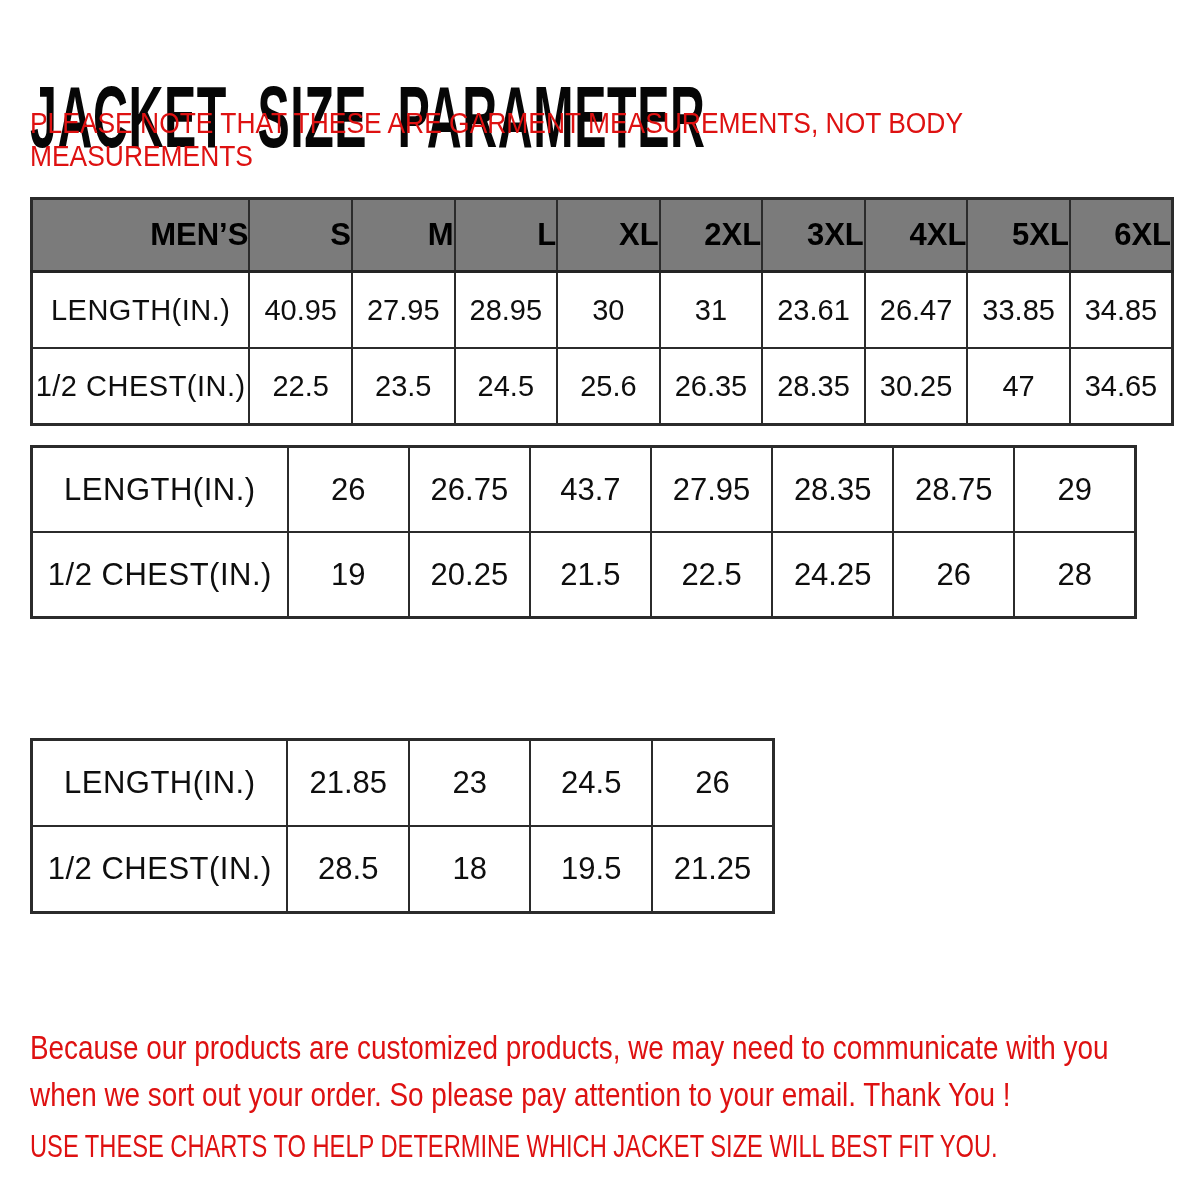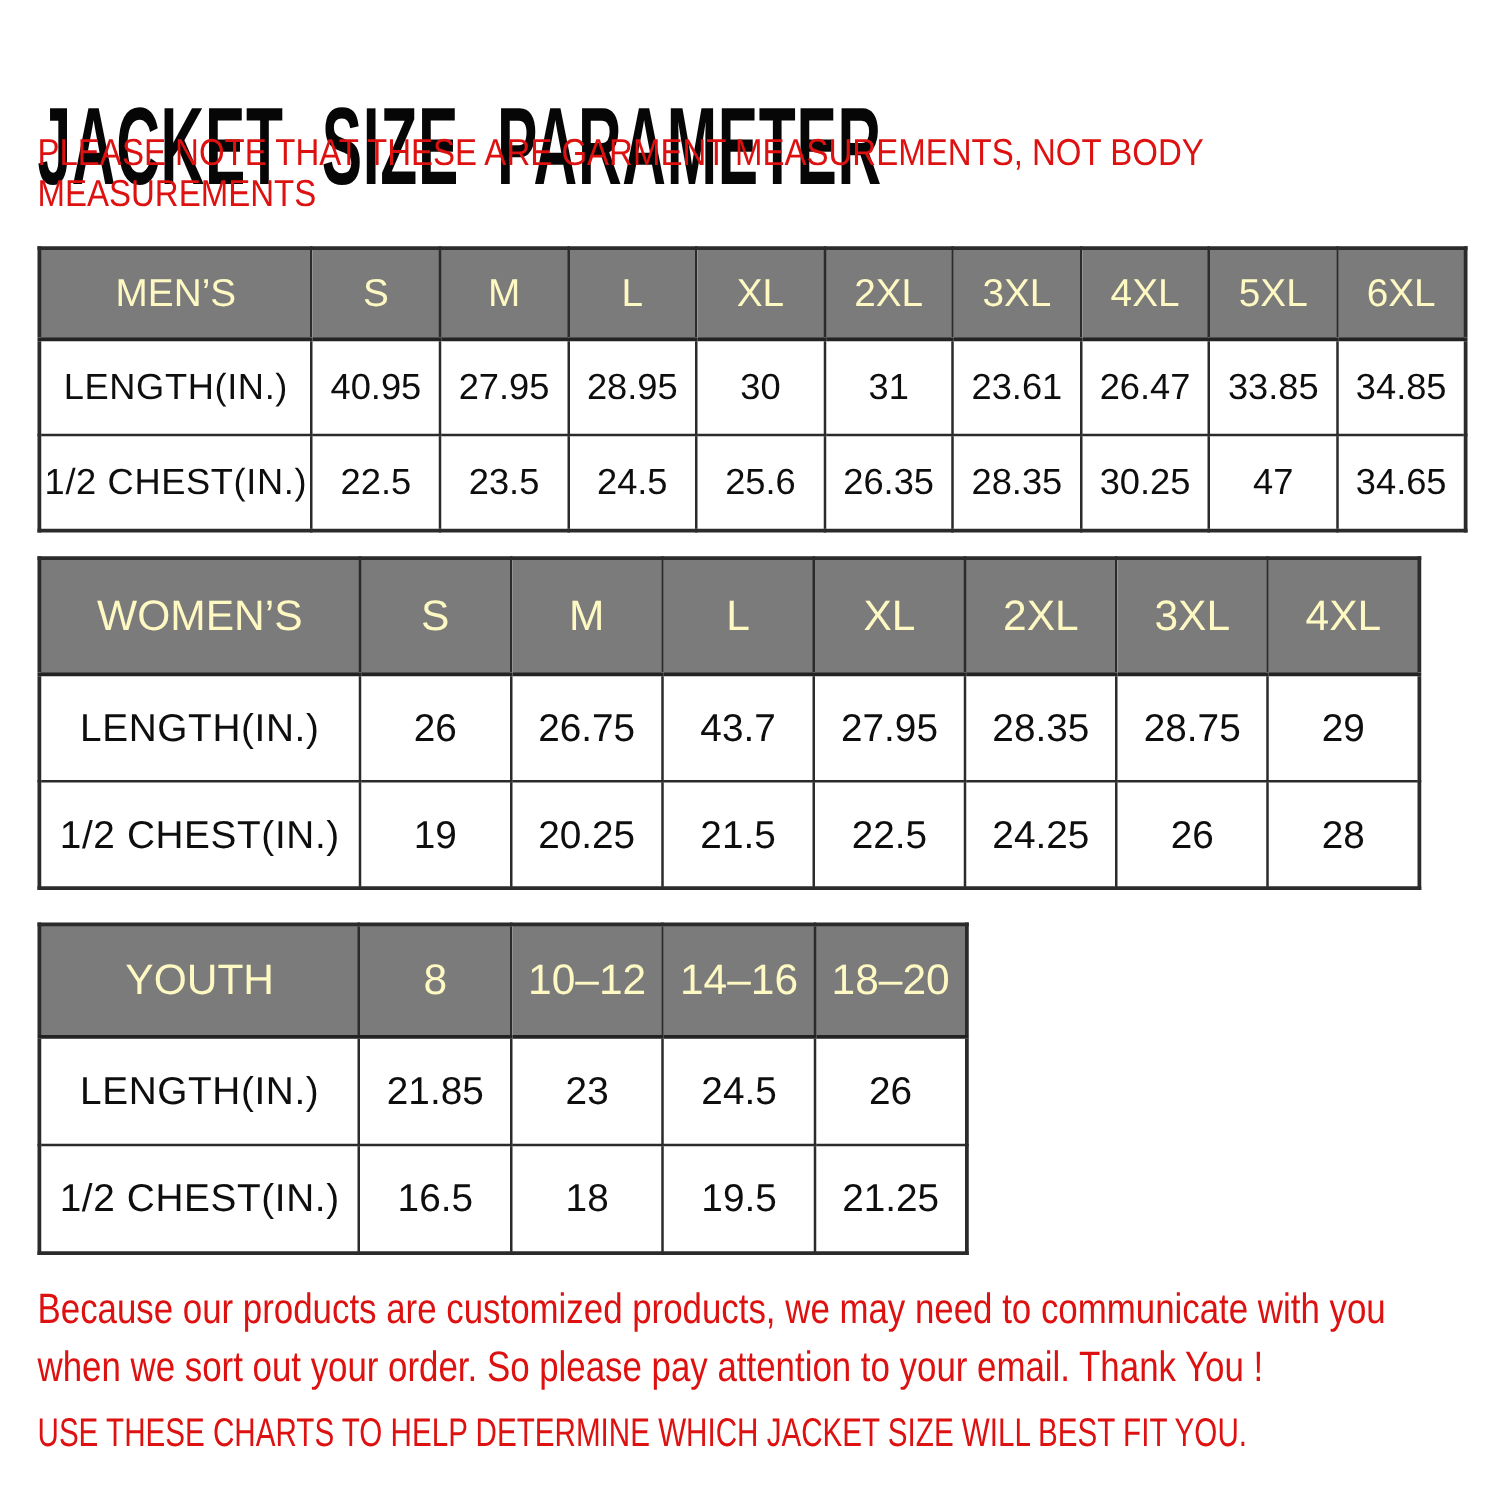--- a/index.html
+++ b/index.html
@@ -29,22 +29,23 @@
   table.size-table{
     border-collapse:collapse;table-layout:fixed;
     border:3px solid #2b2b2b;
   }
   table.size-table td{
     border:2px solid #2b2b2b;
     text-align:center;vertical-align:middle;
     color:#0e0e0e;padding:0;overflow:hidden;
   }
   table.size-table tr.head td{
-    background:#7b7b7b;color:#fef9c3;font-weight:400;
+    background:#7b7b7b;color:#000000;font-weight:700;
     border-bottom:3px solid #232323;
+    text-align:right;
   }
   td.rowlabel{font-weight:400;letter-spacing:0.5px;}
 
   
   #mens-table{left:30px;top:197px;width:1144px;}
   #mens-table tr.head td{height:70px;font-size:31px;}
   #mens-table tr.data td{height:74px;font-size:29px;}
   #mens-table td.rowlabel{font-size:26px;}
 
   
@@ -141,30 +142,20 @@
       <col style="width:23.2%">
         <col style="width:10.97%">
         <col style="width:10.97%">
         <col style="width:10.97%">
       <col style="width:10.97%">
         <col style="width:10.97%">
         <col style="width:10.97%">
         <col style="width:10.97%">
     </colgroup>
     <tbody>
-        <tr class="head">
-      <td>WOMEN’S</td>
-      <td>S</td>
-      <td>M</td>
-      <td>L</td>
-      <td>XL</td>
-      <td>2XL</td>
-      <td>3XL</td>
-      <td>4XL</td>
-    </tr>
     <tr class="data">
       <td class="rowlabel">LENGTH(IN.)</td>
       <td>26</td>
       <td>26.75</td>
       <td>43.7</td>
       <td>27.95</td>
       <td>28.35</td>
       <td>28.75</td>
       <td>29</td>
     </tr>
@@ -183,37 +174,30 @@
 
   <table id="youth-table" class="size-table abs">
     <colgroup>
       <col style="width:34.5%">
         <col style="width:16.375%">
         <col style="width:16.375%">
       <col style="width:16.375%">
         <col style="width:16.375%">
     </colgroup>
     <tbody>
-        <tr class="head">
-      <td>YOUTH</td>
-      <td>8</td>
-      <td>10–12</td>
-      <td>14–16</td>
-      <td>18–20</td>
-    </tr>
     <tr class="data">
       <td class="rowlabel">LENGTH(IN.)</td>
       <td>21.85</td>
       <td>23</td>
       <td>24.5</td>
       <td>26</td>
     </tr>
     <tr class="data">
       <td class="rowlabel">1/2 CHEST(IN.)</td>
-      <td>16.5</td>
+      <td>28.5</td>
       <td>18</td>
       <td>19.5</td>
       <td>21.25</td>
     </tr>
   </tbody>
     </table>
 
   <div id="footer-para" class="abs">
     <div>Because our products are customized products, we may need to communicate with you</div>
     <div>when we sort out your order. So please pay attention to your email. Thank You !</div>

